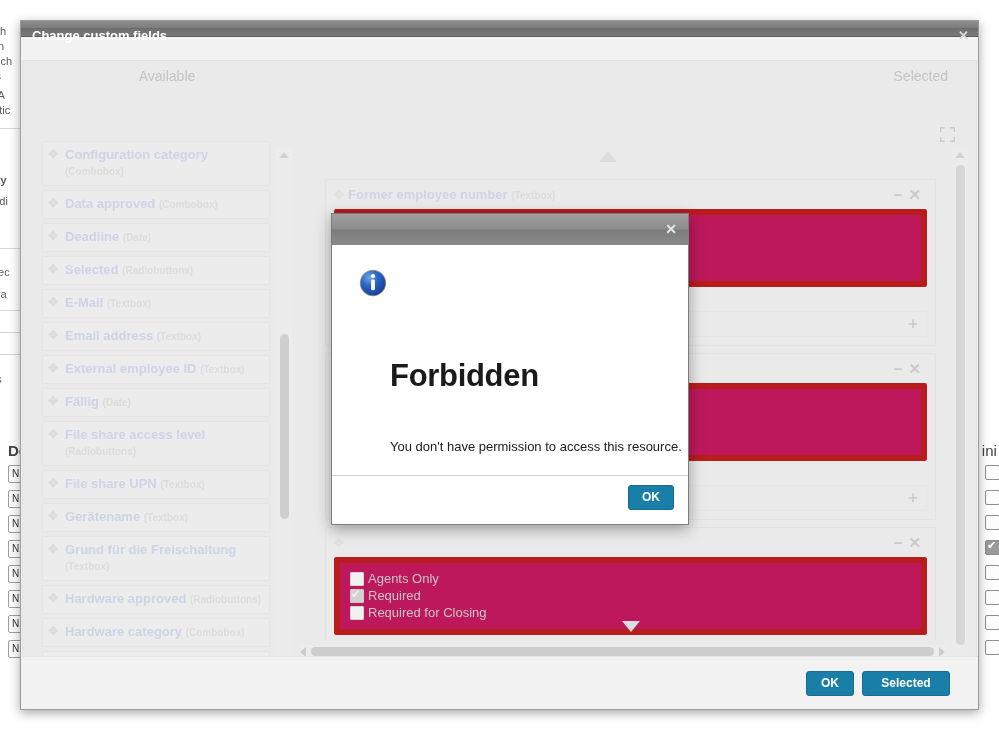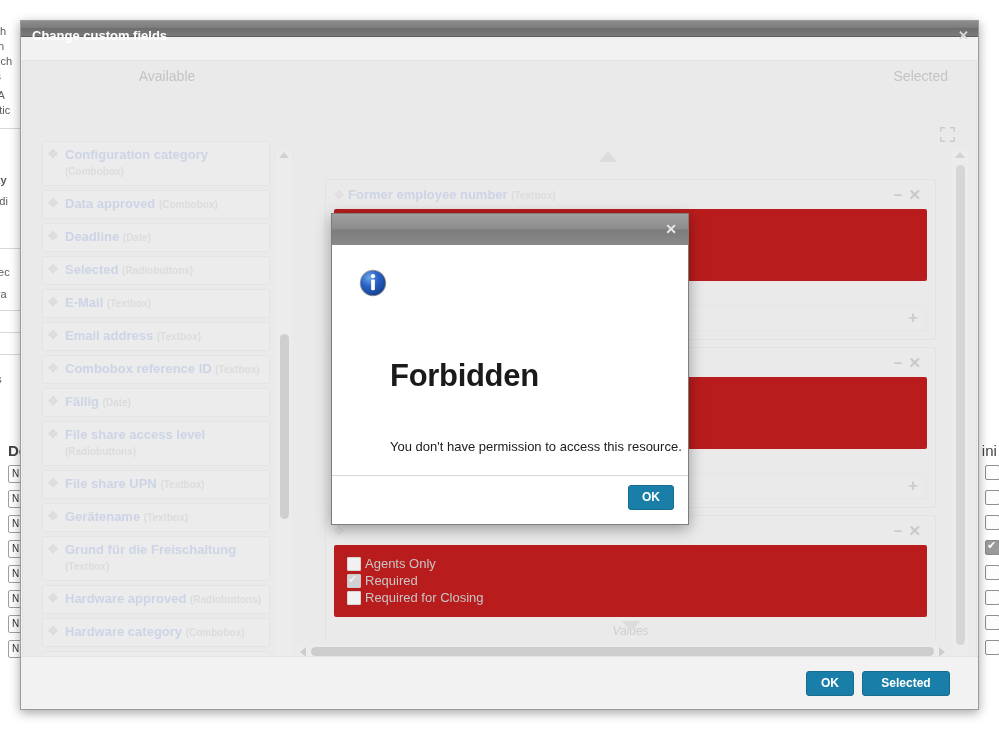--- a/index.html
+++ b/index.html
@@ -253,24 +253,24 @@
   .sel-head .ctrls {
     position: absolute;
     right: 0; top: 0;
     color: #c9c9c9;
     font-size: 15px;
     line-height: 18px;
     letter-spacing: 6px;
   }
   .sel-checkbox-box {
     margin-top: 5px;
-    border: 3px solid #b91c1c;
+    border: 6px solid #b91c1c;
     border-radius: 2px;
     padding: 7px 10px 8px 10px;
-    background: #b91c1c;
+    background: #be185d;
   }
   .cb-row {
     position: relative;
     height: 17px;
     padding-left: 18px;
     font-size: 13px;
     color: #c6c6c6;
     line-height: 17px;
   }
   .cb-box {
@@ -596,21 +596,21 @@
           <span>E-Mail</span>
           <span class="ftype">(Textbox)</span>
         </div>
         <div class="avail-item">
           <span class="move-icon">✥</span>
           <span>Email address</span>
           <span class="ftype">(Textbox)</span>
         </div>
         <div class="avail-item">
           <span class="move-icon">✥</span>
-          <span>Combobox reference ID</span>
+          <span>External employee ID</span>
           <span class="ftype">(Textbox)</span>
         </div>
         <div class="avail-item">
           <span class="move-icon">✥</span>
           <span>Fällig</span>
           <span class="ftype">(Date)</span>
         </div>
         <div class="avail-item">
           <span class="move-icon">✥</span>
           <span>File share access level</span>

